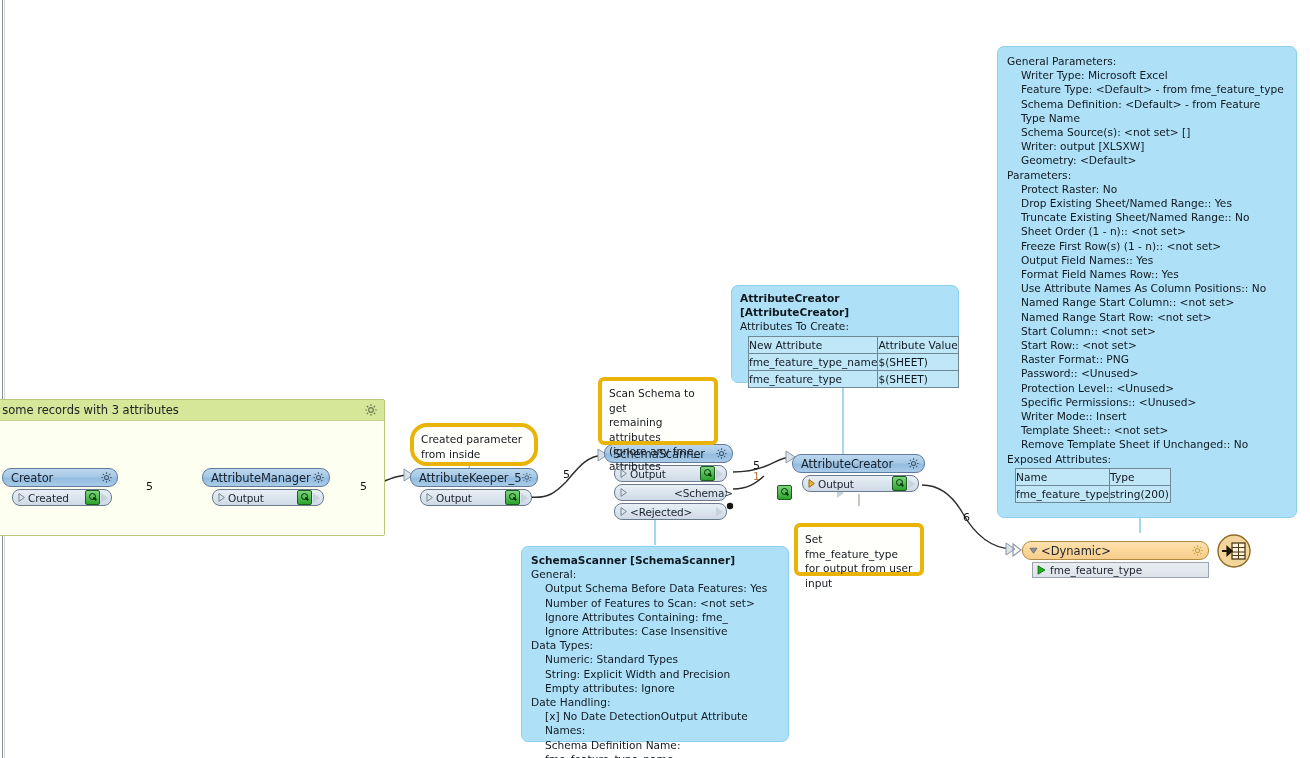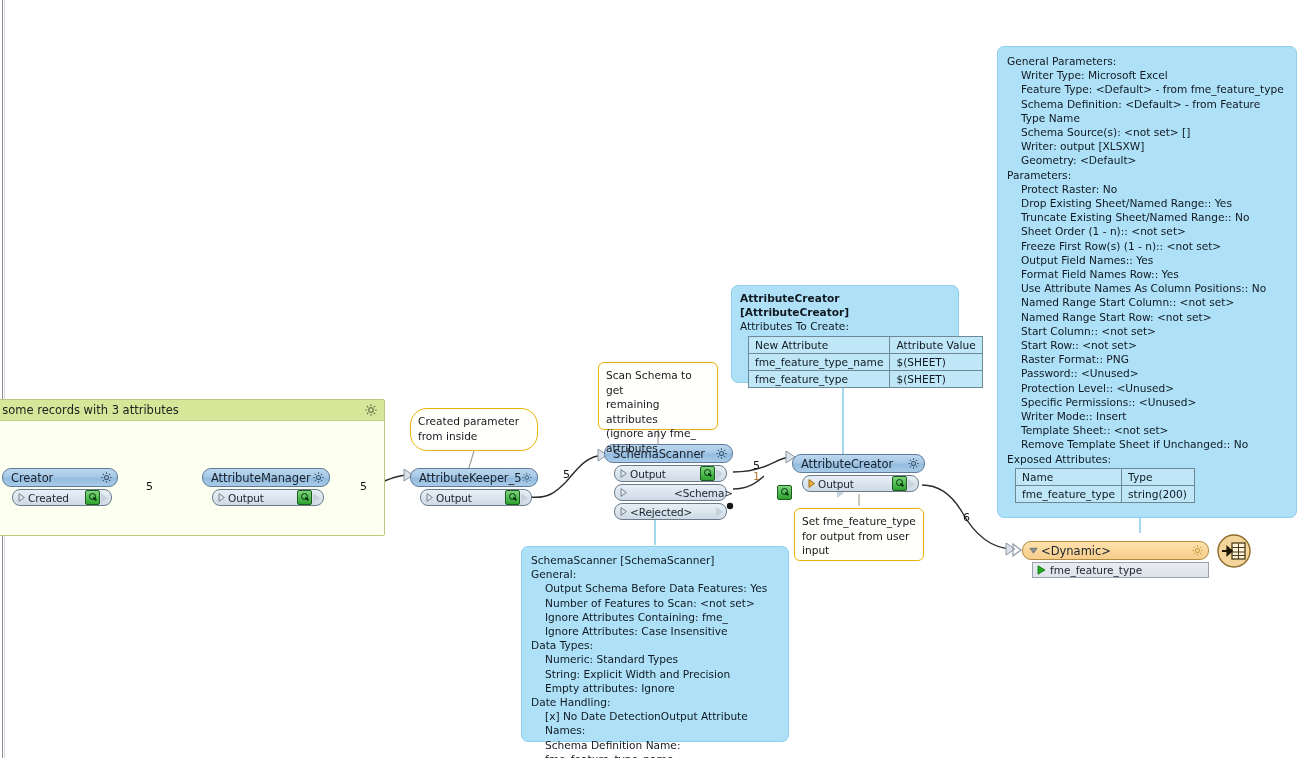--- a/index.html
+++ b/index.html
@@ -132,37 +132,38 @@
   }
   .annot .hdr{font-weight:bold;}
   .annot .i1{padding-left:14px;}
   .annot table{border-collapse:collapse;margin:2px 0 0 8px;}
   .annot td,.annot th{
     border:1px solid #6f8896;
     background:#bfe7f8;
     font-size:10.6px;
     font-weight:normal;
     text-align:left;
-    padding:0 6px;
+    padding:0 0;
     height:16px;
     line-height:16px;
     white-space:nowrap;
   }
 
   
   .callout{
     position:absolute;
     background:#fffffb;
-    border:1px solid #eab308;
+    border:4px solid #eab308;
     border-radius:6px;
     box-sizing:border-box;
     padding:5px 7px;
     font-size:10.6px;
     color:#15191f;
     line-height:14.5px;
+    margin-top:15px;
   }
 
   
   .clabel{
     position:absolute;font-size:11px;color:#141414;
   }
 
   svg.wires{position:absolute;left:0;top:0;width:1310px;height:758px;pointer-events:none;}
   .gear{display:block;}
 </style>
@@ -469,21 +470,21 @@
       <tr>
         <td>fme_feature_type</td>
         <td>$(SHEET)</td>
       </tr>
     </tbody>
       </table>
   </div>
 
   <div class="annot" style="left:521px;top:546px;width:268px;height:196px;padding:6px 9px;">
     <div id="ss-lines">
-        <div style="font-weight: normal;">SchemaScanner [SchemaScanner]</div>
+        <div style="font-weight: bold;">SchemaScanner [SchemaScanner]</div>
         <div>General:</div>
         <div class="i1">Output Schema Before Data Features: Yes</div>
         <div class="i1">Number of Features to Scan: &lt;not set&gt;</div>
         <div class="i1">Ignore Attributes Containing: fme_</div>
         <div class="i1">Ignore Attributes: Case Insensitive</div>
         <div>Data Types:</div>
         <div class="i1">Numeric: Standard Types</div>
         <div class="i1">String: Explicit Width and Precision</div>
         <div class="i1">Empty attributes: Ignore</div>
         <div>Date Handling:</div>

